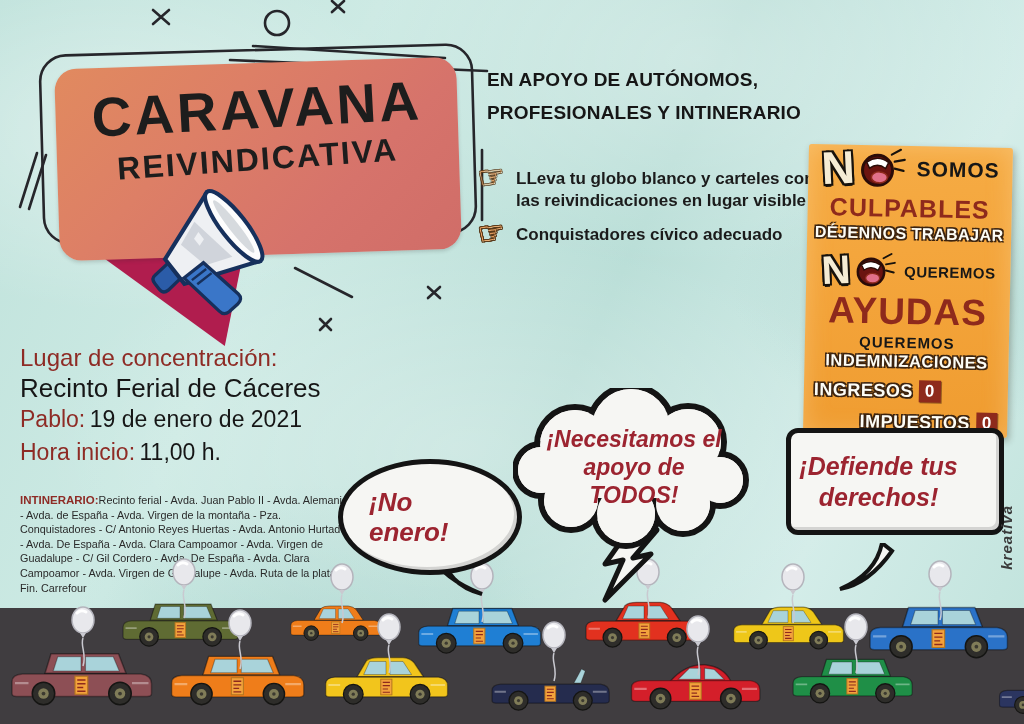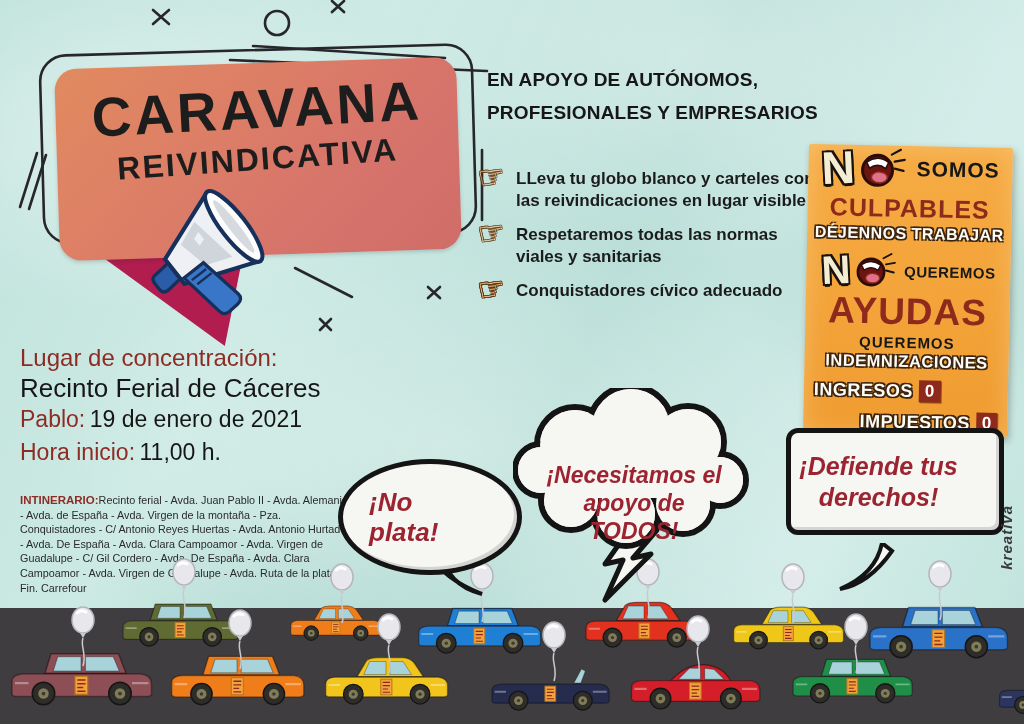--- a/index.html
+++ b/index.html
@@ -106,21 +106,21 @@
   
   .bubble{z-index:40;background:#f6f6f3;border:5px solid #141414;
     color:#9c2430;font-weight:bold;font-style:italic;
     display:flex;align-items:center;box-shadow:inset -3px -3px 0 rgba(150,150,150,.35);}
   #bubble1{left:338px;top:459px;width:148px;height:106px;border-radius:50%;font-size:26px;line-height:30px;padding-left:26px;}
   #bubble1 .txt{width:95px;}
   #bubble3{left:786px;top:428px;width:208px;height:97px;border-radius:12px;font-size:25px;line-height:31px;justify-content:flex-start;text-align:center;}
   #bubble3 .txt{width:175px;}
   #cloud-bubble{left:513px;top:388px;width:240px;height:170px;z-index:40;}
   #cloud-text{left:538px;top:425px;width:192px;z-index:41;color:#9c2430;font-weight:bold;font-style:italic;
-    font-size:23px;line-height:28px;text-align:center;margin-top:36px;}
+    font-size:23px;line-height:28px;text-align:center;}
   .tail{z-index:39;}
 
   
   #watermark{left:998px;top:505px;z-index:45;writing-mode:vertical-rl;transform:rotate(180deg);
     font-size:15px;font-weight:bold;font-style:italic;color:#3b3b3b;letter-spacing:1px;}
 </style>
 </head>
 <body>
 
 <svg id="doodles" class="abs" width="1024" height="724" viewBox="0 0 1024 724">
@@ -155,31 +155,30 @@
     <path d="M95,74 L104,71 L104,82 L95,85 Z" fill="#eef0f3"></path>
     <ellipse cx="142" cy="92" rx="15" ry="53" fill="#fdfdfd" stroke="#16305c" stroke-width="5"></ellipse>
     <ellipse cx="142" cy="92" rx="6" ry="40" fill="#d6dade"></ellipse>
     <path d="M56,104 L86,104 L96,160 Q97,168 88,169 L74,170 Q66,170 65,162 Z" fill="#3a76c8" stroke="#16305c" stroke-width="4"></path>
     <path d="M62,112 L84,112 M64,120 L86,120" stroke="#16305c" stroke-width="3"></path>
   </g>
 </svg>
 
 <div id="heading" class="abs">
   <div>EN APOYO DE AUTÓNOMOS,</div>
-  <div>PROFESIONALES Y EMPRESARIOS</div>
+  <div>PROFESIONALES Y INTINERARIO</div>
 </div>
 
 <ul id="rules" class="abs">
   <li>
     <span class="hand-icon">☞</span>
     <span>LLeva tu globo blanco y carteles con las reivindicaciones en lugar visible</span>
   </li>
   <li>
     <span class="hand-icon">☞</span>
-    <span>Respetaremos todas las normas viales y sanitarias</span>
   </li>
   <li>
     <span class="hand-icon">☞</span>
   </li>
   <li>
     <span class="hand-icon">☞</span>
     <span>Conquistadores cívico adecuado</span>
   </li>
 </ul>
 
@@ -584,21 +583,21 @@
         <circle cx="152" cy="66" r="2.5" fill="#3c3a30"></circle>
     <g>
       <rect x="92" y="43" width="17" height="24" fill="#f3a23c" stroke="#b5761f" stroke-width="1.5"></rect>
       <path d="M95,48 L106,48 M95,53 L106,53 M95,58 L103,58 M95,63 L106,63" stroke="#8e2a1c" stroke-width="1.8"></path>
     </g>
       </svg>
     </div>
   </div>
 
 <div id="bubble1" class="bubble abs">
-  <div class="txt">¡No plata!</div>
+  <div class="txt">¡No enero!</div>
 </div>
 <svg class="abs tail" style="left:420px;top:552px;" width="70" height="50" viewBox="0 0 70 50">
   <path d="M8,0 C18,18 36,32 62,42 C40,36 22,22 26,0 Z" fill="#f6f6f3" stroke="#141414" stroke-width="4"></path>
 </svg>
 
 <svg id="cloud-bubble" class="abs" width="240" height="170" viewBox="0 0 240 170">
   <g stroke="#141414" stroke-width="6" fill="#f6f6f3">
     <circle cx="62" cy="57" r="38"></circle>
       <circle cx="118" cy="40" r="42"></circle>
       <circle cx="175" cy="54" r="36"></circle>

